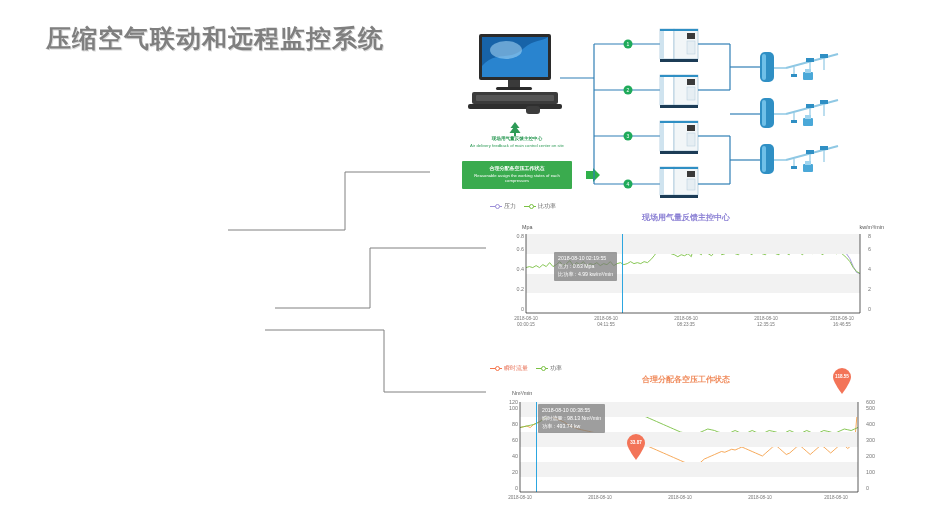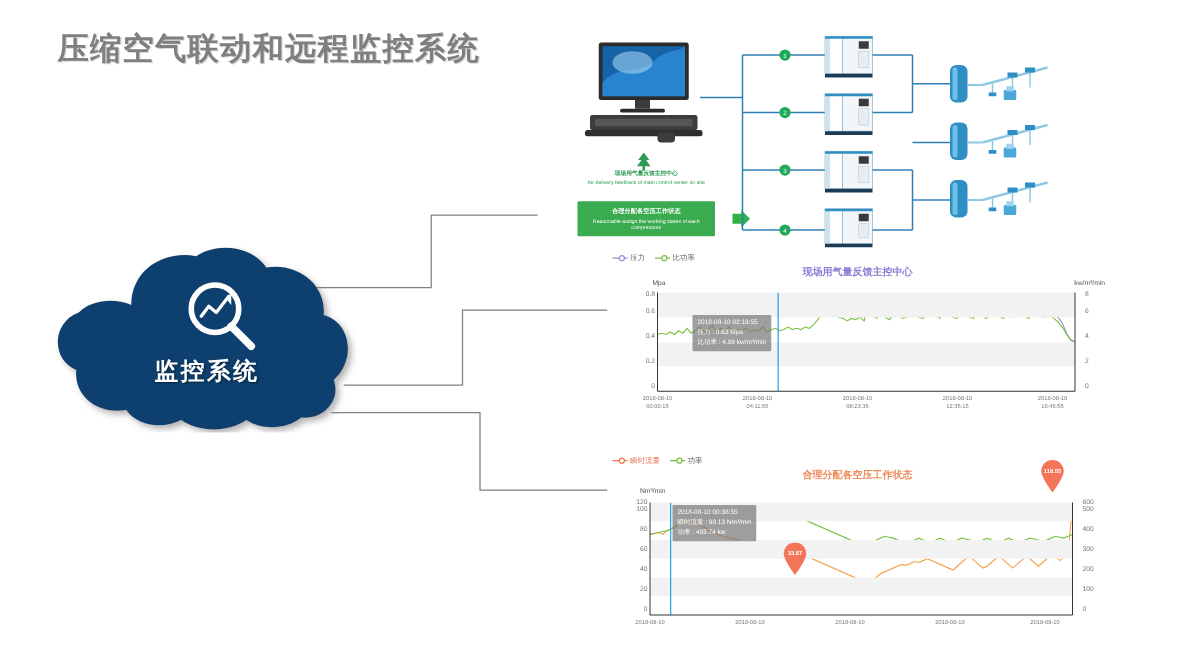--- a/index.html
+++ b/index.html
@@ -84,45 +84,20 @@
 <div id="slide">
 
   <div id="title">压缩空气联动和远程监控系统</div>
 
   <svg id="connectors" viewBox="0 0 945 529">
     <polyline points="228,230 345,230 345,172 430,172" fill="none" stroke="#808080" stroke-width="1"></polyline>
     <polyline points="275,308 370,308 370,248 486,248" fill="none" stroke="#808080" stroke-width="1"></polyline>
     <polyline points="265,330 384,330 384,392 486,392" fill="none" stroke="#808080" stroke-width="1"></polyline>
   </svg>
 
-  <div id="cloud-wrap">
-    <svg id="cloud-svg" width="265" height="150" viewBox="0 0 265 150">
-      <defs>
-        <filter id="cshadow" x="-20%" y="-20%" width="150%" height="150%">
-          <feDropShadow dx="3" dy="3" stdDeviation="2.5" flood-color="#8a8a8a" flood-opacity="0.65"></feDropShadow>
-        </filter>
-      </defs>
-      <g filter="url(#cshadow)">
-        <path d="M72,48 C72,20 98,4 124,9 C140,-2 168,0 180,18 C206,14 228,32 226,56
-                 C248,62 252,92 234,108 C240,124 226,140 208,138
-                 C196,148 176,148 164,140 C150,150 126,150 112,140
-                 C96,148 76,144 68,132 C44,136 26,120 28,100
-                 C8,92 8,62 30,54 C40,44 58,42 72,48 Z" fill="#10406e"></path>
-      </g>
-    </svg>
-
-    <svg id="cloud-icon" viewBox="0 0 66 62">
-      <circle cx="27" cy="25" r="19" fill="none" stroke="#ffffff" stroke-width="4.5"></circle>
-      <polyline points="16,31 22,23 28,28 38,15" fill="none" stroke="#ffffff" stroke-width="2.6" stroke-linecap="round" stroke-linejoin="round"></polyline>
-      <polygon points="36,17 40,13 40,22" fill="#ffffff"></polygon>
-      <line x1="40" y1="39" x2="56" y2="55" stroke="#ffffff" stroke-width="6" stroke-linecap="round"></line>
-    </svg>
-
-    <div id="cloud-label">监控系统</div>
-  </div>
 
   <div id="diagram">
 
     <svg id="monitor" viewBox="0 0 105 88">
       <rect x="17" y="2" width="72" height="46" rx="2" fill="#2b2b2b"></rect>
       <rect x="20" y="5" width="66" height="40" fill="#1763a8"></rect>
       <path d="M20,34 C34,18 48,30 62,16 C72,7 80,10 86,5 L86,45 L20,45 Z" fill="#2d89d6" opacity="0.85"></path>
       <ellipse cx="44" cy="18" rx="16" ry="9" fill="#9fd0f2" opacity="0.6"></ellipse>
       <rect x="46" y="48" width="12" height="7" fill="#3a3a3a"></rect>
       <rect x="34" y="55" width="36" height="3" rx="1.5" fill="#2b2b2b"></rect>

